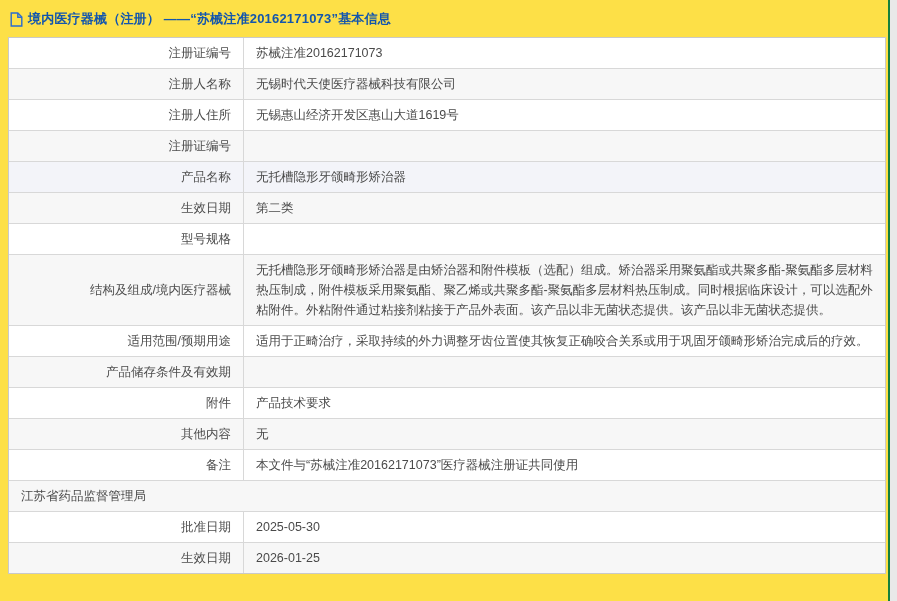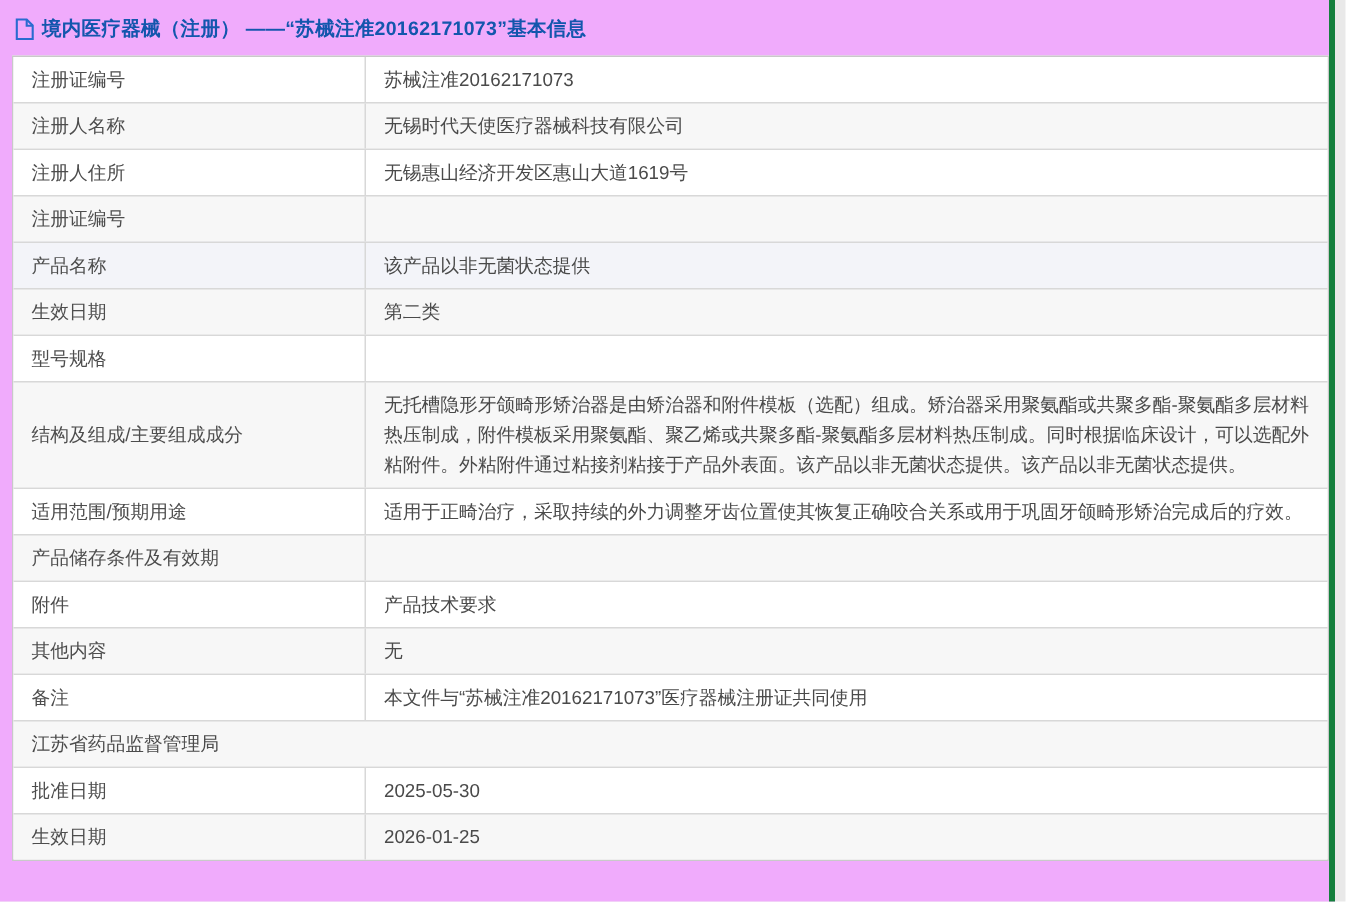--- a/index.html
+++ b/index.html
@@ -4,21 +4,21 @@
 <style>
   html,body{margin:0;padding:0;}
   body{
     width:897px;height:601px;overflow:hidden;
     background:#e9e9e9;
     font-family:"Liberation Sans","DejaVu Sans",sans-serif;
     -webkit-font-smoothing:antialiased;
   }
   .page{
     position:absolute;top:0;left:0;width:890px;height:601px;
-    background:#f0abfc;border-right:4px solid #15803d;
+    background:#fde047;border-right:2px solid #15803d;
     box-sizing:border-box;padding:8px;
   }
   .page-header{
     display:flex;align-items:center;gap:5px;
     padding:2px 0 9px 2px;
   }
   .doc-icon{display:inline-flex;flex:0 0 auto;}
   .page-title{
     font-size:13px;font-weight:bold;color:#1356ad;letter-spacing:.2px;
   }
@@ -32,21 +32,21 @@
   }
   .row:first-child{border-top:none;}
   .row.alt{background:#f7f7f7;}
   .row.highlight{background:#f3f4f9;}
   .cell{
     font-size:12.5px;color:#4a4a4a;line-height:1.6;
     padding:5px 12px;box-sizing:border-box;min-height:26px;
     display:flex;align-items:center;
   }
   .cell.label{
-    width:235px;flex:0 0 235px;text-align:right;
+    width:235px;flex:0 0 235px;justify-content:flex-end;text-align:right;
     border-right:1px solid #d8d8d8;color:#4d4d4d;
   }
   .cell.value{flex:1 1 auto;padding-right:4px;display:block;}
   .cell.value .txt{display:inline;}
 </style>
 </head>
 <body>
 
 <div class="page">
   <div class="page-header">
@@ -79,36 +79,36 @@
       </div>
       <div class="row alt">
         <div class="cell label">
           <span>注册证编号</span>
         </div>
       </div>
       <div class="row highlight">
         <div class="cell label">
           <span>产品名称</span>
         </div>
-        <div class="cell value"><span class="txt">该产品以非无菌状态提供</span></div>
+        <div class="cell value"><span class="txt">无托槽隐形牙颌畸形矫治器</span></div>
       </div>
       <div class="row alt">
         <div class="cell label">
           <span>生效日期</span>
         </div>
         <div class="cell value"><span class="txt">第二类</span></div>
       </div>
       <div class="row">
         <div class="cell label">
           <span>型号规格</span>
         </div>
       </div>
       <div class="row alt">
         <div class="cell label">
-          <span>结构及组成/主要组成成分</span>
+          <span>结构及组成/境内医疗器械</span>
         </div>
         <div class="cell value"><span class="txt">无托槽隐形牙颌畸形矫治器是由矫治器和附件模板（选配）组成。矫治器采用聚氨酯或共聚多酯-聚氨酯多层材料热压制成，附件模板采用聚氨酯、聚乙烯或共聚多酯-聚氨酯多层材料热压制成。同时根据临床设计，可以选配外粘附件。外粘附件通过粘接剂粘接于产品外表面。该产品以非无菌状态提供。该产品以非无菌状态提供。</span></div>
       </div>
       <div class="row">
         <div class="cell label">
           <span>适用范围/预期用途</span>
         </div>
         <div class="cell value"><span class="txt">适用于正畸治疗，采取持续的外力调整牙齿位置使其恢复正确咬合关系或用于巩固牙颌畸形矫治完成后的疗效。</span></div>
       </div>
       <div class="row alt">

